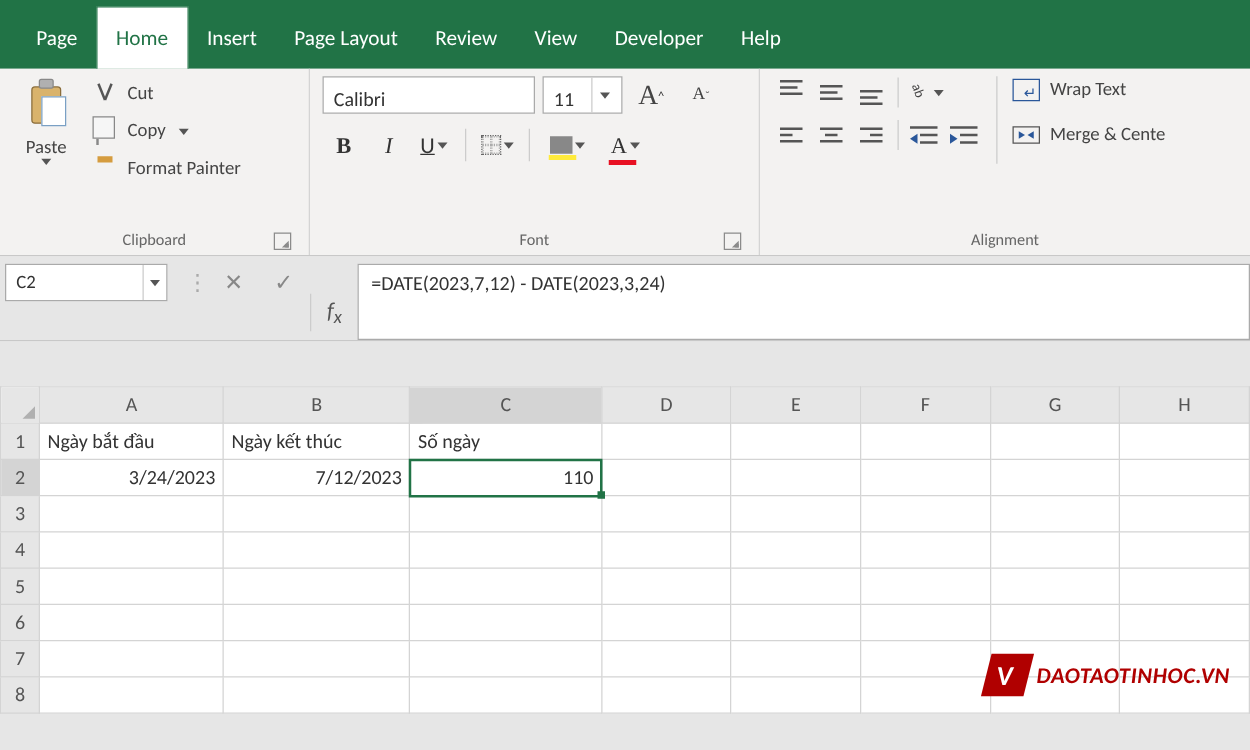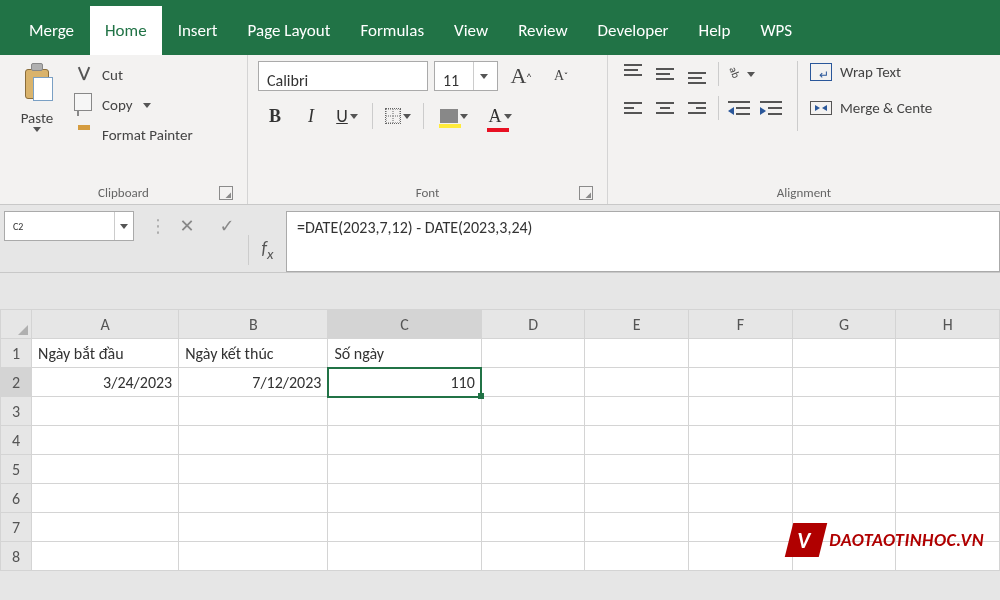--- a/index.html
+++ b/index.html
@@ -75,21 +75,21 @@
   .wrap-i{width:22px;height:18px;border:1px solid #2a579a;position:relative;}
   .wrap-i::after{content:"↵";position:absolute;right:2px;bottom:-2px;font-size:12px;color:#2a579a;}
   .merge-i{width:22px;height:14px;border:1px solid #555;position:relative;}
   .merge-i::before{content:"";position:absolute;left:4px;top:3px;border-top:3px solid transparent;border-bottom:3px solid transparent;border-left:5px solid #2a579a;}
   .merge-i::after{content:"";position:absolute;right:4px;top:3px;border-top:3px solid transparent;border-bottom:3px solid transparent;border-right:5px solid #2a579a;}
   .text-btn{display:flex;gap:8px;align-items:center;font-size:15px;color:#444;padding:2px 2px;}
 
   
   .fbar{background:#e6e6e6;display:flex;align-items:stretch;height:68px;border-bottom:1px solid #c8c8c8;padding:6px 0 0 4px;}
   .namebox{width:130px;height:30px;background:#fff;border:1px solid #aaa;display:flex;align-items:center;margin-right:14px;}
-  .namebox input{border:none;outline:none;width:100%;padding:0 8px;font-size:10px;color:#333;background:transparent;}
+  .namebox input{border:none;outline:none;width:100%;padding:0 8px;font-size:15px;color:#333;background:transparent;}
   .namebox .caret-box{width:22px;height:100%;display:flex;align-items:center;justify-content:center;border-left:1px solid #ccc;}
   .fx-btns{display:flex;align-items:center;height:30px;gap:2px;}
   .fx-btn{width:38px;height:30px;display:flex;align-items:center;justify-content:center;color:#888;font-size:18px;}
   .fx-btn.sep{border-left:1px solid #ccc;}
   .fx-btn.fx{font-style:italic;font-family:"Times New Roman";color:#555;margin-top:48px;}
   .vdots{width:20px;display:flex;align-items:center;justify-content:center;color:#aaa;height:30px;font-size:18px;}
   .formula-input{flex:1;background:#fff;border:1px solid #aaa;height:100%;margin-bottom:6px;}
   .formula-input div{padding:6px 10px;font-size:16px;color:#333;}
 
   
@@ -108,30 +108,28 @@
   .watermark{position:absolute;right:16px;bottom:14px;display:flex;align-items:center;gap:6px;}
   .wm-logo{width:34px;height:34px;position:relative;}
   .wm-logo::before{content:"";position:absolute;inset:0;background:#b00000;transform:skewX(-14deg);}
   .wm-logo::after{content:"V";position:absolute;left:8px;top:4px;color:#fff;font-weight:900;font-size:22px;font-style:italic;}
   .wm-text{font-weight:900;font-style:italic;color:#b00000;font-size:18px;letter-spacing:.5px;}
 </style>
 </head>
 <body>
 
 <div class="tabs">
-  <div class="tab">Merge</div>
+  <div class="tab">Page</div>
   <div class="tab active">Home</div>
   <div class="tab">Insert</div>
   <div class="tab">Page Layout</div>
-  <div class="tab">Formulas</div>
+  <div class="tab">Review</div>
   <div class="tab">View</div>
-  <div class="tab">Review</div>
   <div class="tab">Developer</div>
   <div class="tab">Help</div>
-  <div class="tab">WPS</div>
 </div>
 
 <div class="ribbon">
 
   <div class="group" style="width:248px">
     <div class="group-body">
       <div class="big-btn">
         <div class="paste-icon">
             <div class="board"></div>
             <div class="clip"></div>

